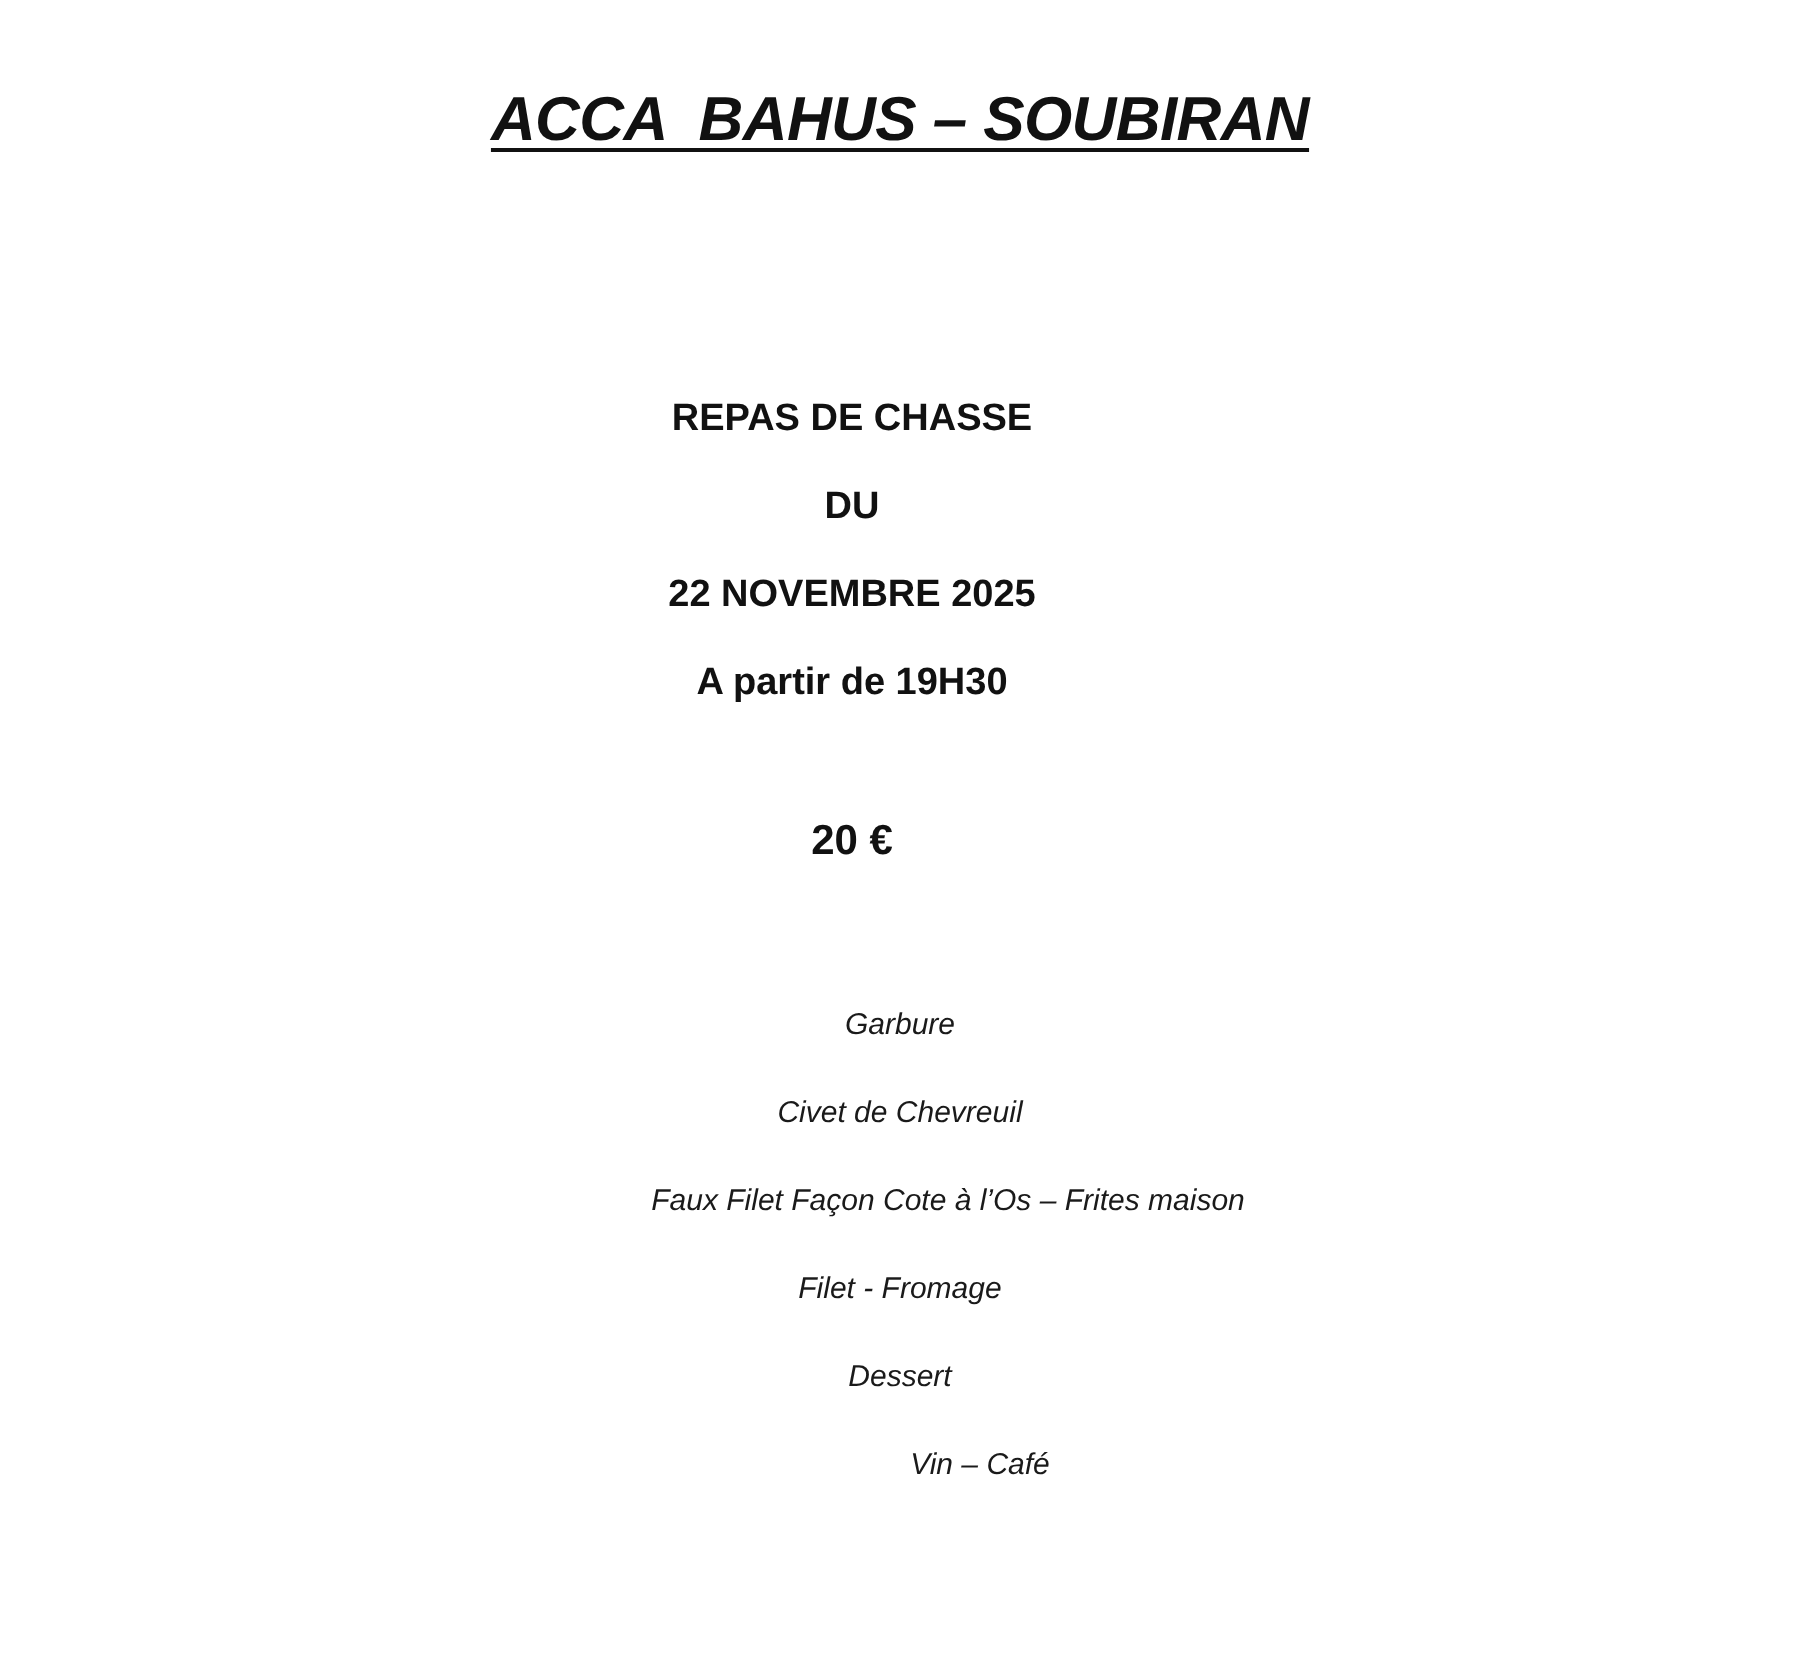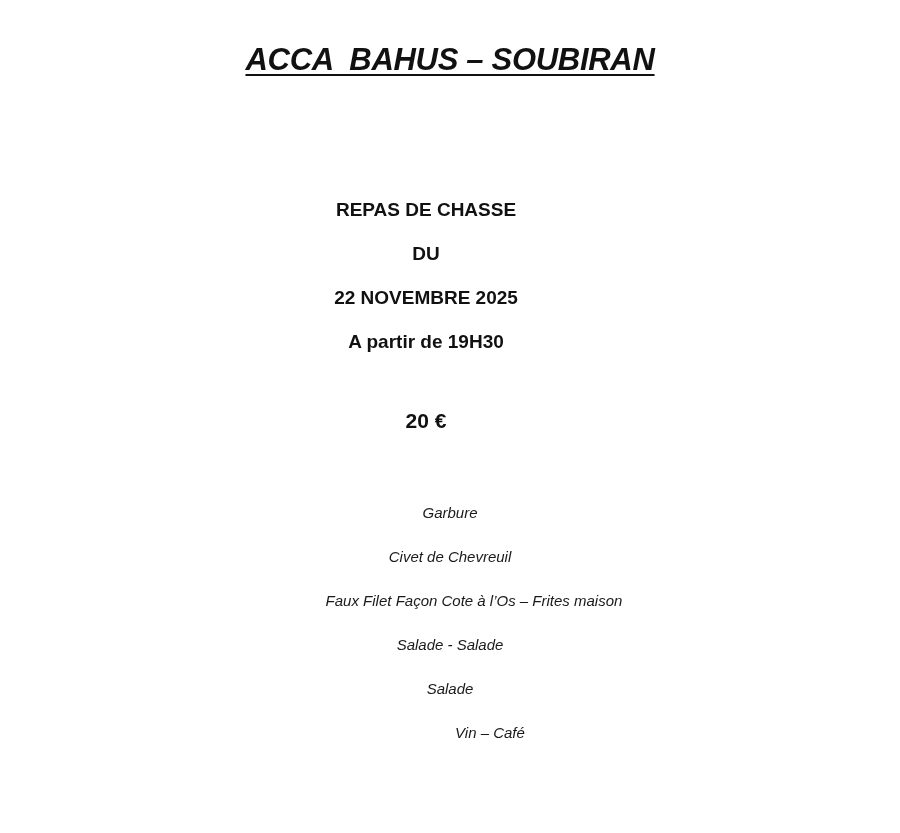--- a/index.html
+++ b/index.html
@@ -31,15 +31,15 @@
 
 <div class="line" style="top:199px;">REPAS DE CHASSE</div>
 <div class="line" style="top:243px;">DU</div>
 <div class="line" style="top:287px;text-align:center;">22 NOVEMBRE 2025</div>
 <div class="line" style="top:331px;">A partir de 19H30</div>
 <div class="line price" style="top:409px;">20 €</div>
 
 <div class="menu" style="top:504px;">Garbure</div>
 <div class="menu" style="top:548px;">Civet de Chevreuil</div>
 <div class="menu" style="top:592px;margin-left:24px;">Faux Filet Façon Cote à l’Os – Frites maison</div>
-<div class="menu" style="top:636px;">Salade - Salade</div>
-<div class="menu" style="top:680px;">Salade</div>
+<div class="menu" style="top:636px;">Filet - Fromage</div>
+<div class="menu" style="top:680px;">Dessert</div>
 <div class="menu" style="top:724px;padding-left:40px;">Vin – Café</div>
 
 </body></html>

